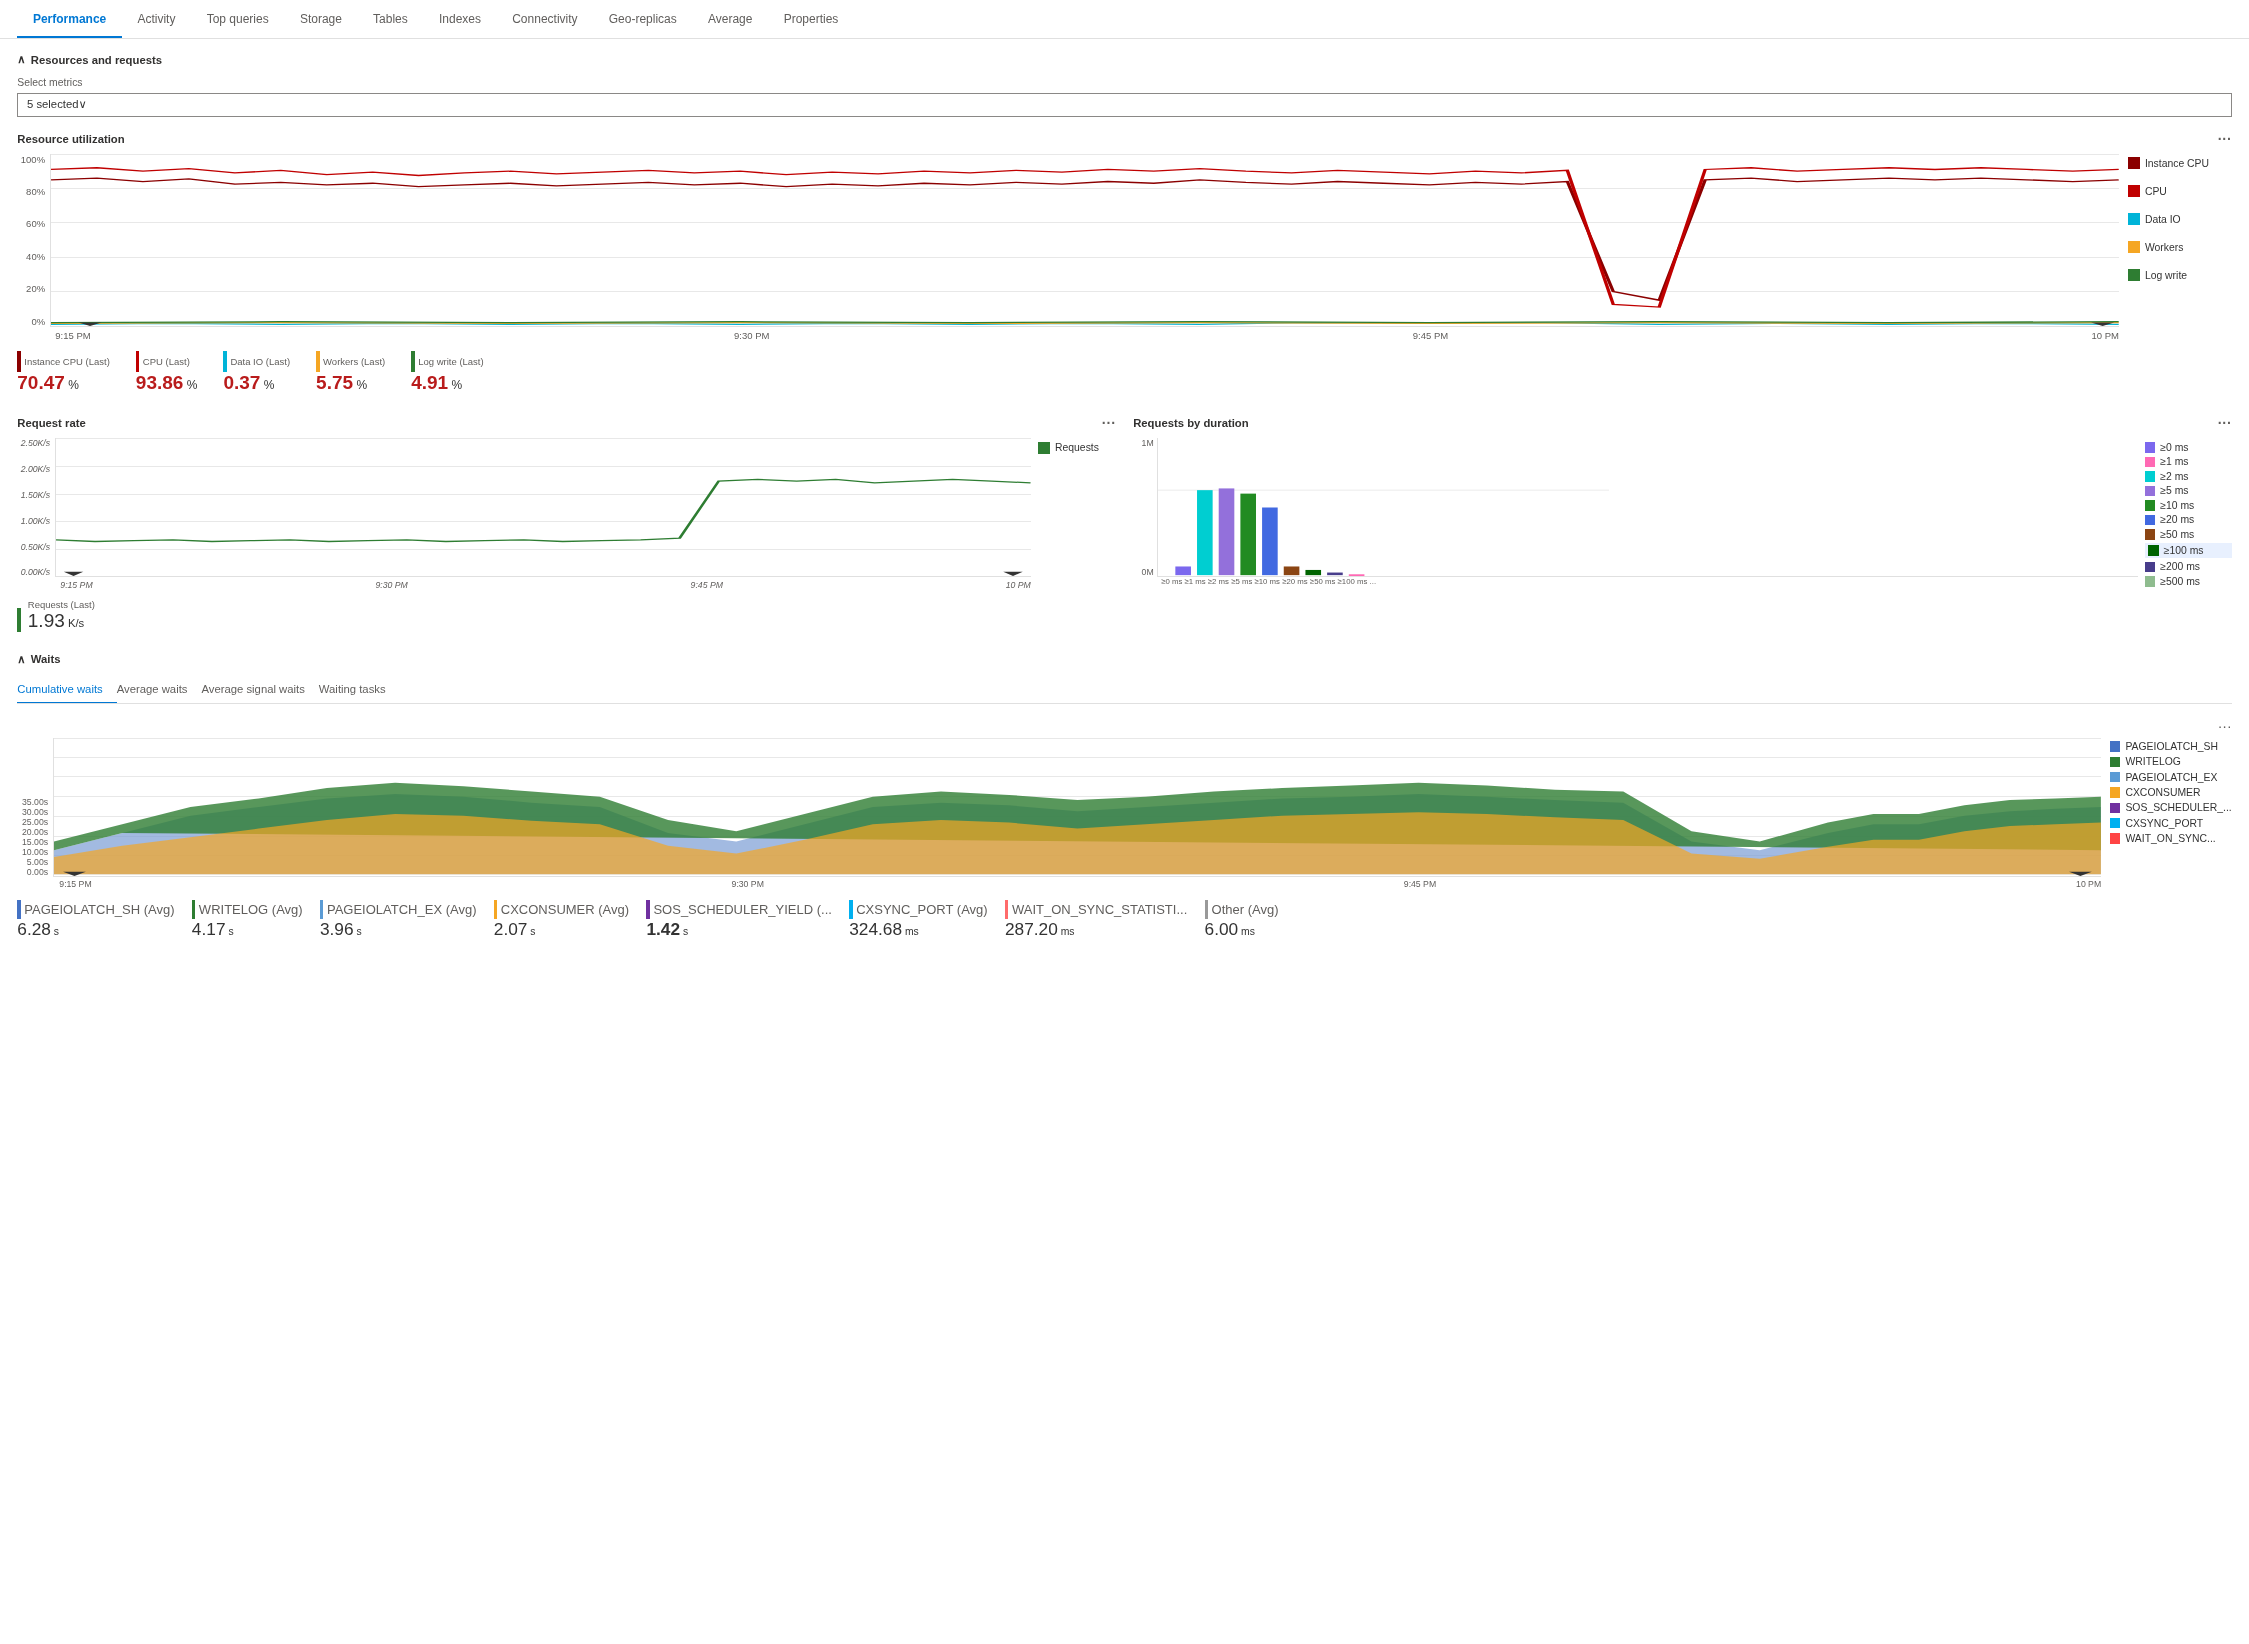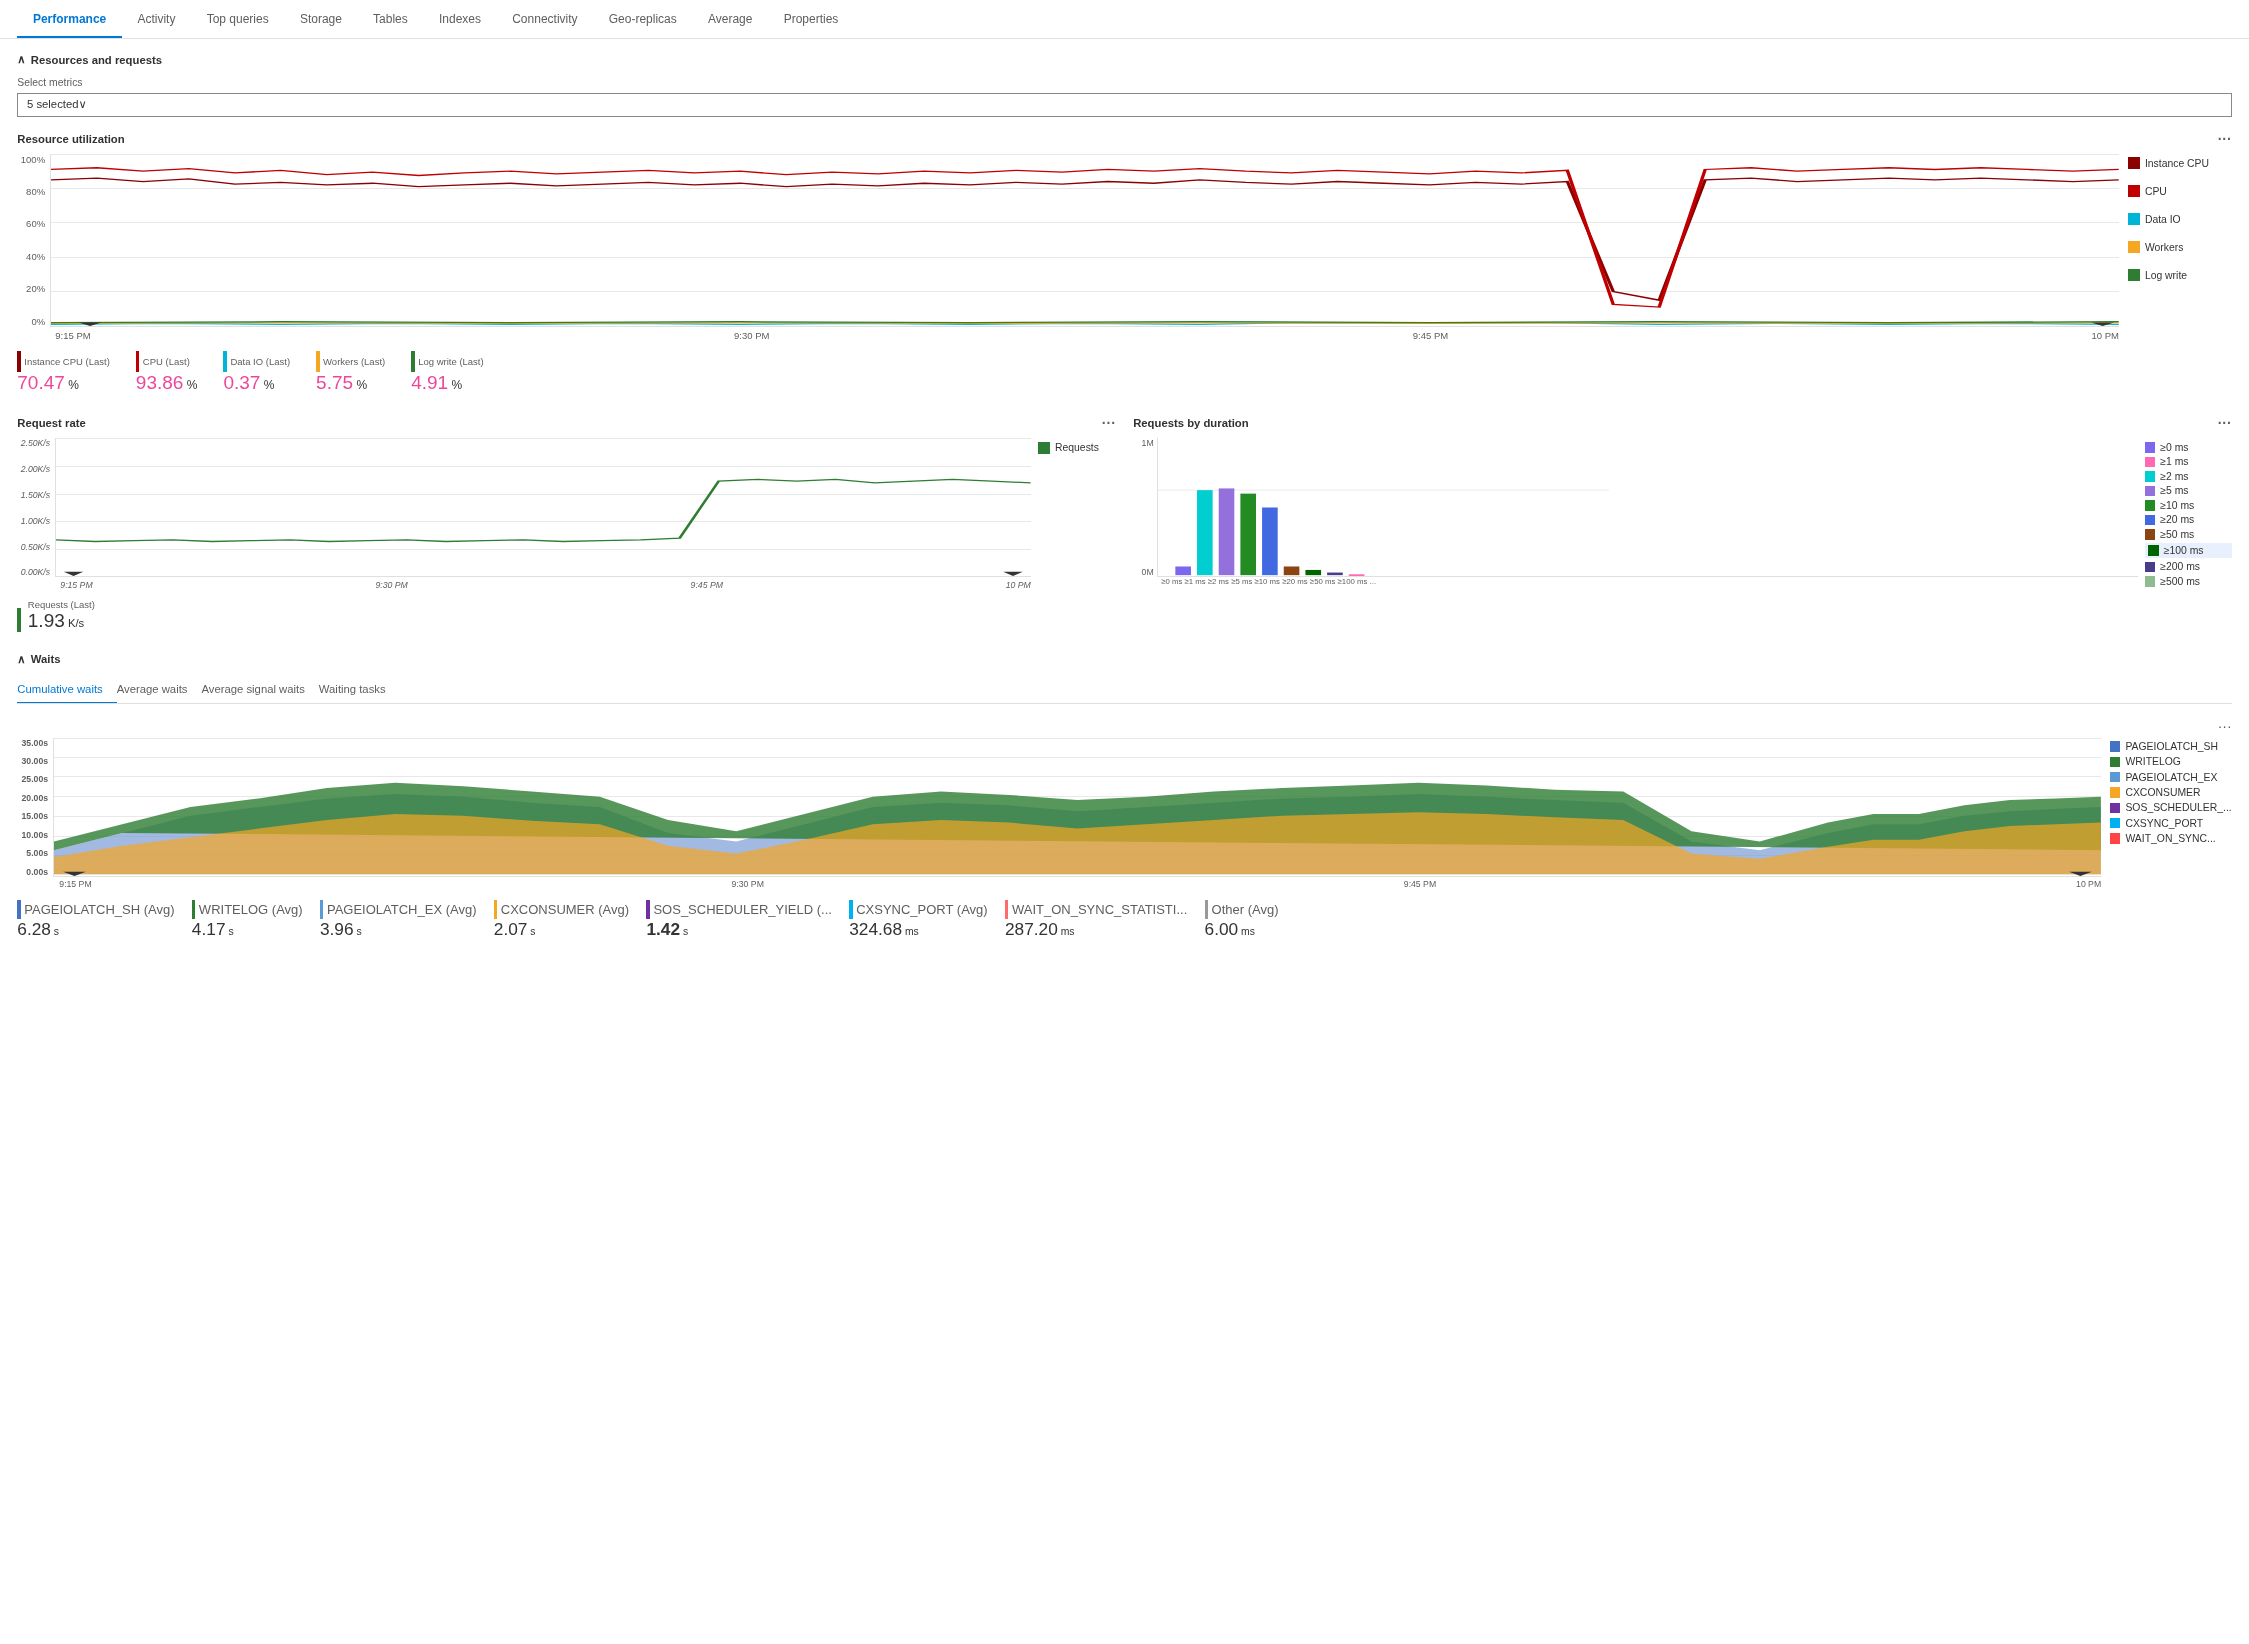--- a/index.html
+++ b/index.html
@@ -23,21 +23,21 @@
     
     .chart-section { margin-bottom: 21px; }
     .chart-title { font-size: 11.3px; font-weight: 600; color: #323130; margin-bottom: 7px; display: flex; justify-content: space-between; align-items: center; }
     .chart-dots { color: #605e5c; cursor: pointer; font-size: 14px; }
     .legend-item { display: flex; align-items: center; gap: 5.2px; font-size: 10.4px; }
     
     
     .metric-values { display: flex; gap: 26px; margin-top: 8.7px; flex-wrap: wrap; }
     .metric-value-item { display: flex; flex-direction: column; }
     .metric-value-label { font-size: 9.5px; color: #605e5c; display: flex; align-items: center; gap: 3.5px; }
-    .metric-value-num { font-size: 19px; font-weight: 400; color: #ec4899; }
+    .metric-value-num { font-size: 19px; font-weight: 700; color: #b91c1c; }
     .metric-value-pct { font-size: 12px; }
     
     
     .two-col { display: grid; grid-template-columns: 1fr 1fr; gap: 17.3px; margin-bottom: 21px; }
     
     
     .waits-section { margin-top: 7px; }
     .waits-tabs { display: flex; gap: 0; border-bottom: 0.9px solid #e0e0e0; margin-bottom: 14px; }
     .waits-tab { padding: 7px 14px 7px 0; font-size: 11.3px; color: #605e5c; cursor: pointer; border-bottom: 1.7px solid transparent; }
     .waits-tab.active { color: #0078d4; border-bottom: 1.7px solid #0078d4; }
@@ -343,21 +343,21 @@
       <span class="waits-tab">Waiting tasks</span>
     </div>
 
     <div style="display:flex; justify-content:flex-end; margin-bottom:3.5px;">
       <span class="chart-dots">···</span>
     </div>
 
     <div style="display:flex; gap:8.7px;">
       <div style="flex:1; position:relative;">
         <div style="display:flex; height:139px;">
-          <div style="width:36px; display:flex; flex-direction:column; justify-content:space-between; align-items:flex-end; padding-right:5.2px; font-size:8.7px; color:#605e5c;font-weight:bold;">
+          <div style="width:36px; display:flex; flex-direction:column; justify-content:flex-end; align-items:flex-end; padding-right:5.2px; font-size:8.7px; color:#605e5c;">
             <span>35.00s</span>
             <span>30.00s</span>
             <span>25.00s</span>
             <span>20.00s</span>
             <span>15.00s</span>
             <span>10.00s</span>
             <span>5.00s</span>
             <span>0.00s</span>
           </div>
           <div style="flex:1; position:relative; border-left:0.9px solid #e0e0e0; border-bottom:0.9px solid #e0e0e0;">

